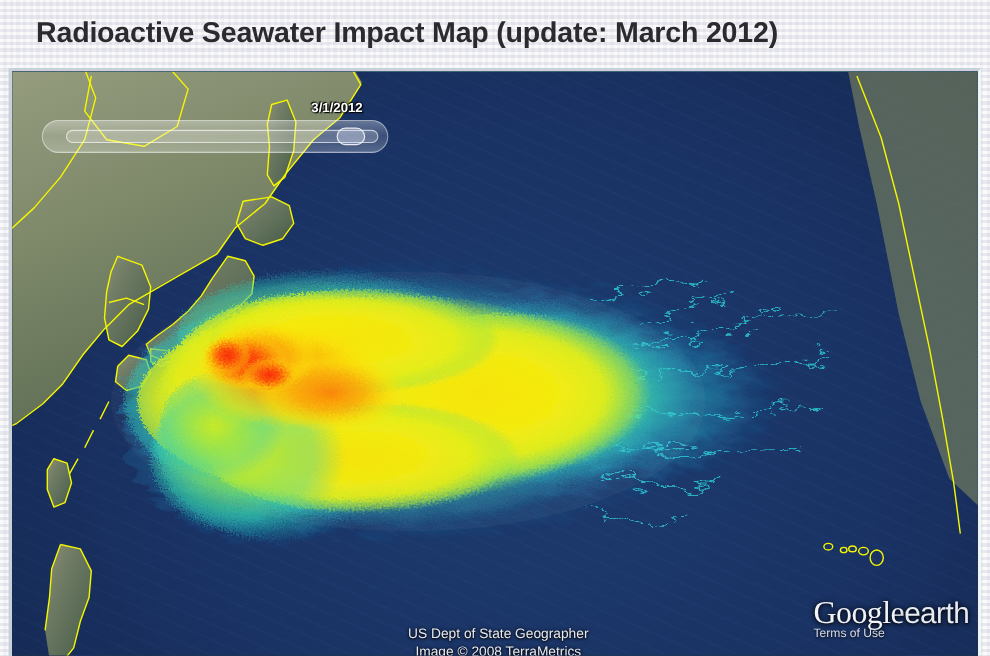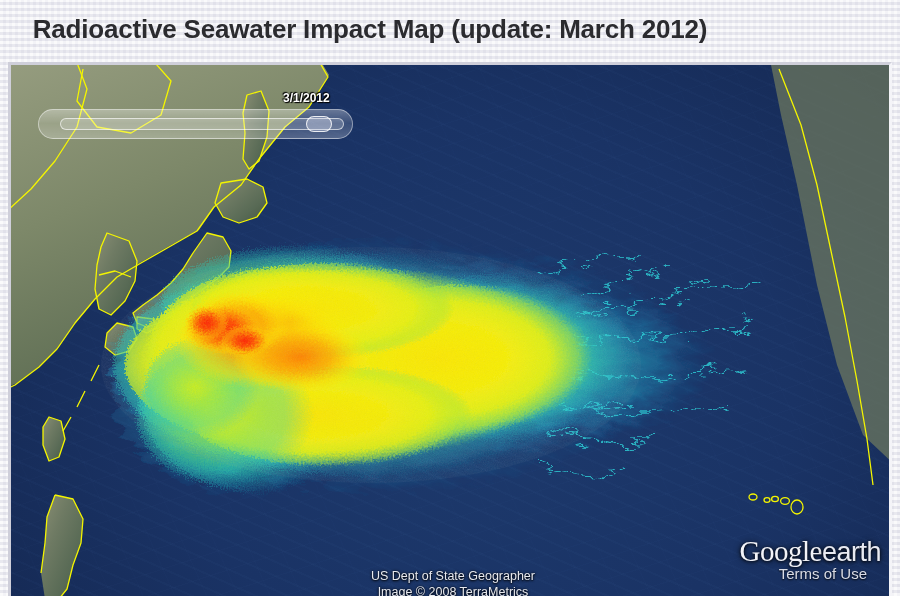--- a/index.html
+++ b/index.html
@@ -184,36 +184,35 @@
     text-shadow: 0 1px 2px rgba(0,0,0,0.95), 0 0 3px rgba(0,0,0,0.9);
     pointer-events: none;
   }
   #attribution div { white-space: nowrap; }
 
   
   #ge-logo {
     position: absolute;
     right: 8px;
     bottom: 22px;
-    text-align: right;
     margin-left: 32px;
   }
   #ge-wordmark {
     font-size: 29px;
     line-height: 30px;
     font-weight: normal;
     letter-spacing: -0.5px;
     font-family: "Liberation Serif", serif;
     color: #f2f3f8;
     text-shadow: 0 1px 3px rgba(0,0,0,.9), 0 0 6px rgba(0,0,0,.8);
     white-space: nowrap;
   }
   #ge-wordmark .g2 { font-family: "Liberation Sans", sans-serif; font-size: 27px; color: #e8eaf2; }
   #ge-terms {
-    font-size: 15px;
+    font-size: 11px;
     color: #d9dce6;
     margin-top: -2px;
     margin-right: 14px;
     text-shadow: 0 1px 2px rgba(0,0,0,.95);
     cursor: pointer;
     white-space: nowrap;
   }
 </style>
 </head>
 <body>

